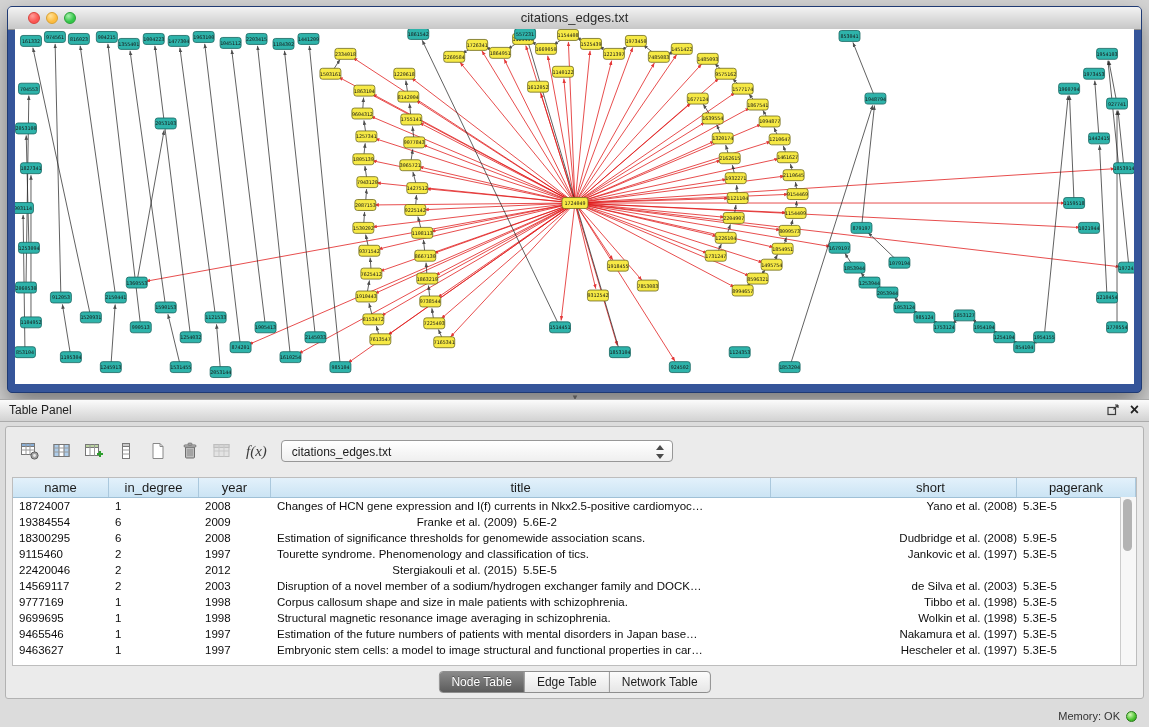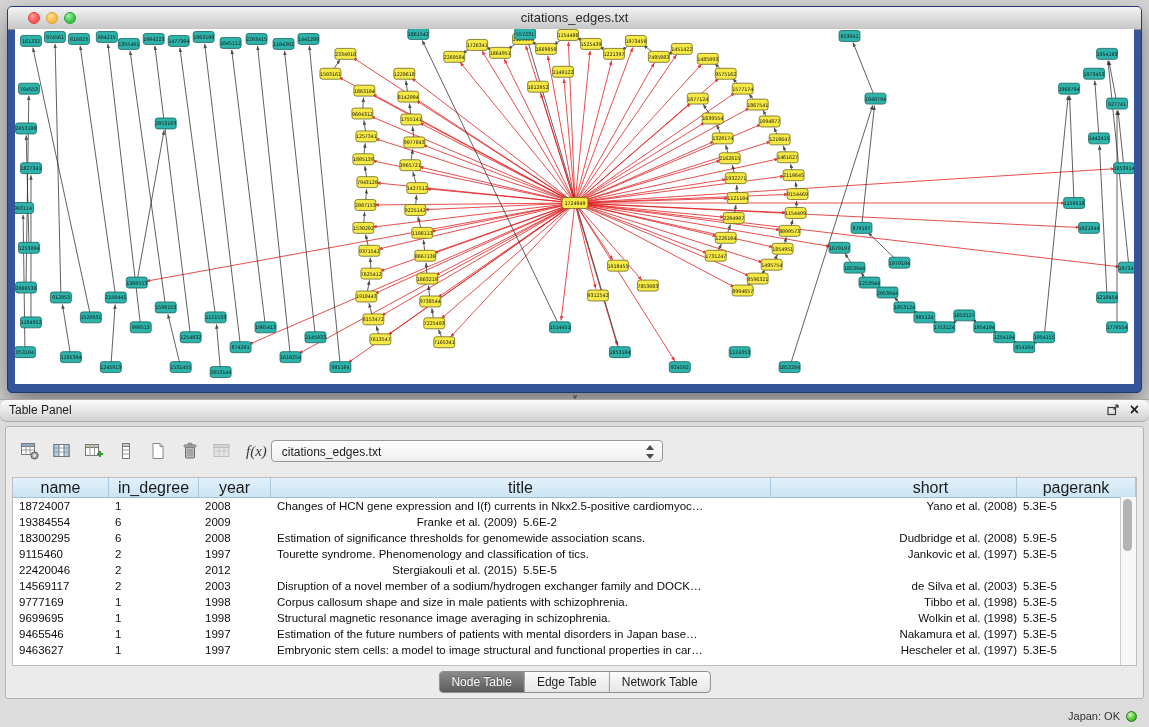--- a/index.html
+++ b/index.html
@@ -18,38 +18,38 @@
   .edge-red{stroke:#e01616;stroke-width:.9;opacity:.85;}
   .edge-black{stroke:#232323;stroke-width:.9;opacity:.8;}
   .node-yellow{fill:#f6e945;stroke:#6e6a1e;stroke-width:.8;}
   .node-teal{fill:#2eb3aa;stroke:#16655f;stroke-width:.8;}
   .node-label{font-size:5px;text-anchor:middle;fill:#151515;font-family:"DejaVu Sans Mono",monospace;}
 
   .splitter{position:absolute;left:568px;top:392px;font-size:9px;color:#555;width:14px;text-align:center;cursor:row-resize;}
 
   
   #table-panel{position:absolute;left:0;top:399px;width:1149px;height:328px;background:#dcdcdc;border-top:1px solid #a9a9a9;box-sizing:border-box;}
-  .ptitlebar{position:absolute;left:0;top:0;right:0;height:21px;background:linear-gradient(#fbfbfb,#d2d2d2);border-bottom:1px solid #ababab;border-radius:7px;}
+  .ptitlebar{position:absolute;left:0;top:0;right:0;height:21px;background:linear-gradient(#fbfbfb,#d2d2d2);border-bottom:1px solid #ababab;}
   .ptitle{position:absolute;left:9px;top:3px;font-size:12px;color:#222;}
   .pt-icons{position:absolute;right:10px;top:2px;display:flex;align-items:center;gap:10px;}
   .closex{font-size:16px;font-weight:bold;color:#222;line-height:16px;cursor:default;}
 
   .pbody{position:absolute;left:5px;right:5px;top:26px;bottom:28px;background:#ebebeb;border:1px solid #b2b2b2;border-radius:3px;}
 
   .toolbar{position:absolute;left:10px;top:7px;height:34px;display:flex;align-items:center;}
   .tbtn{width:28px;height:26px;display:flex;align-items:center;justify-content:center;margin-right:4px;border-radius:3px;}
-  .fx{font-family:"Liberation Serif",serif;font-style:italic;font-size:15px;color:#3a3a3a;margin:0 4px 0 6px;}
+  .fx{font-family:"Liberation Serif",serif;font-style:italic;font-size:15px;color:#3a3a3a;margin:0 14px 0 6px;}
   .dropdown{position:relative;width:392px;height:22px;background:linear-gradient(#ffffff,#efefef);border:1px solid #979797;border-radius:4px;font-size:12px;color:#1c1c1c;line-height:22px;padding-left:10px;box-sizing:border-box;}
   .stepper{position:absolute;right:7px;top:3px;width:10px;height:16px;}
   .stepper .up{position:absolute;left:1px;top:1px;width:0;height:0;border-left:4px solid transparent;border-right:4px solid transparent;border-bottom:5px solid #4a4a4a;}
   .stepper .dn{position:absolute;left:1px;bottom:1px;width:0;height:0;border-left:4px solid transparent;border-right:4px solid transparent;border-top:5px solid #4a4a4a;}
 
   .table-wrap{position:absolute;left:6px;right:6px;top:50px;bottom:32px;background:#ffffff;border:1px solid #bdbdbd;overflow:hidden;}
   .thead{display:flex;height:19px;background:linear-gradient(#e3f1fb,#cbe4f4);border-bottom:1px solid #9fc0d6;}
-  .th{font-size:16px;color:#1b1b1b;text-align:center;line-height:19px;border-right:1px solid #aac8dd;overflow:hidden;white-space:nowrap;box-sizing:border-box;}
+  .th{font-size:13px;color:#1b1b1b;text-align:center;line-height:19px;border-right:1px solid #aac8dd;overflow:hidden;white-space:nowrap;box-sizing:border-box;}
   .tr{display:flex;height:16px;}
   .td{font-size:11.5px;color:#0d0d0d;line-height:16px;padding-left:6px;overflow:hidden;white-space:nowrap;box-sizing:border-box;}
   .col-0{width:96px;} .col-1{width:90px;} .col-2{width:72px;} .col-3{width:500px;} .col-4{width:74px;margin-top:45px;} .col-5{width:172px;} .col-6{flex:1;}
   .td.col-5{text-align:right;padding-left:0;}
   .vscroll{position:absolute;right:0;top:19px;bottom:0;width:15px;background:#f7f7f7;border-left:1px solid #cccccc;}
   .vthumb{position:absolute;left:2px;top:2px;width:9px;height:52px;background:#b3b3b3;border-radius:6px;}
 
   .tabs{position:absolute;left:50%;transform:translateX(-50%);bottom:5px;display:flex;border:1px solid #8e8e8e;border-radius:4px;overflow:hidden;background:linear-gradient(#fcfcfc,#e6e6e6);}
   .tab{padding:2px 12px;font-size:12px;color:#1e1e1e;border-right:1px solid #9a9a9a;line-height:16px;}
   .tab:last-child{border-right:none;}
@@ -1023,17 +1023,17 @@
       </div>
 
       <div class="tabs">
           <div class="tab active">Node Table</div>
           <div class="tab">Edge Table</div>
           <div class="tab">Network Table</div>
         </div>
     </div>
 
     <div class="statusbar">
-      <span>Japan: OK</span>
+      <span>Memory: OK</span>
       <span class="memdot"></span>
     </div>
   </div>
 </div>
 
 </body></html>

